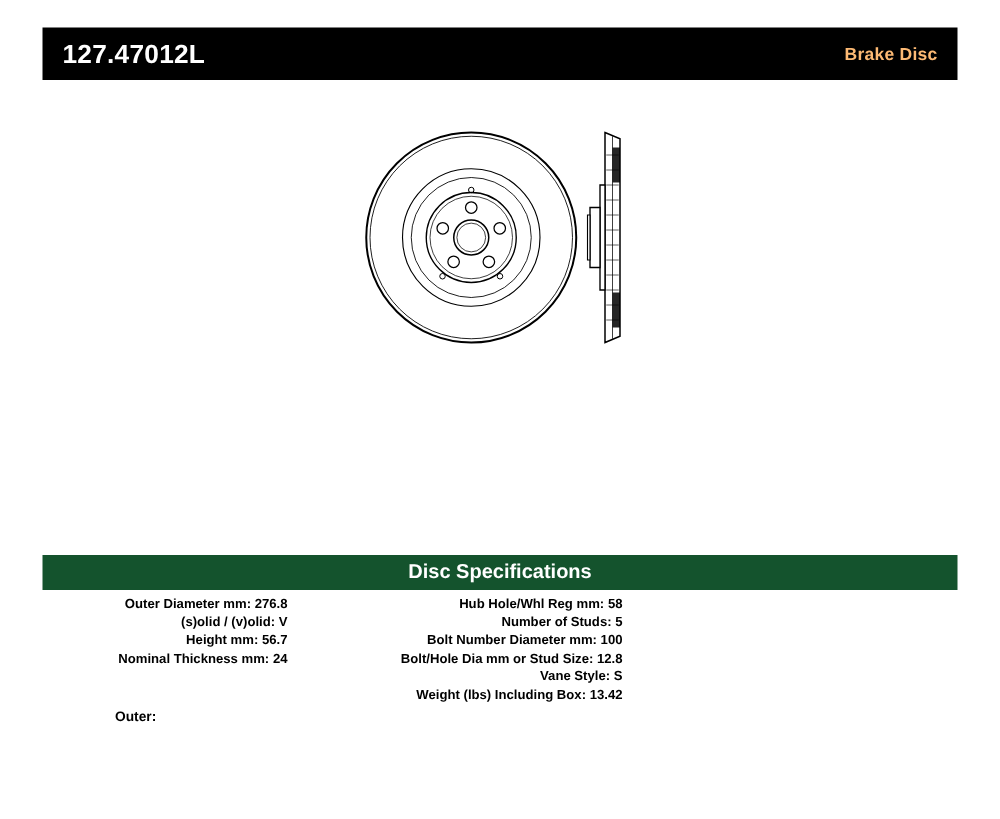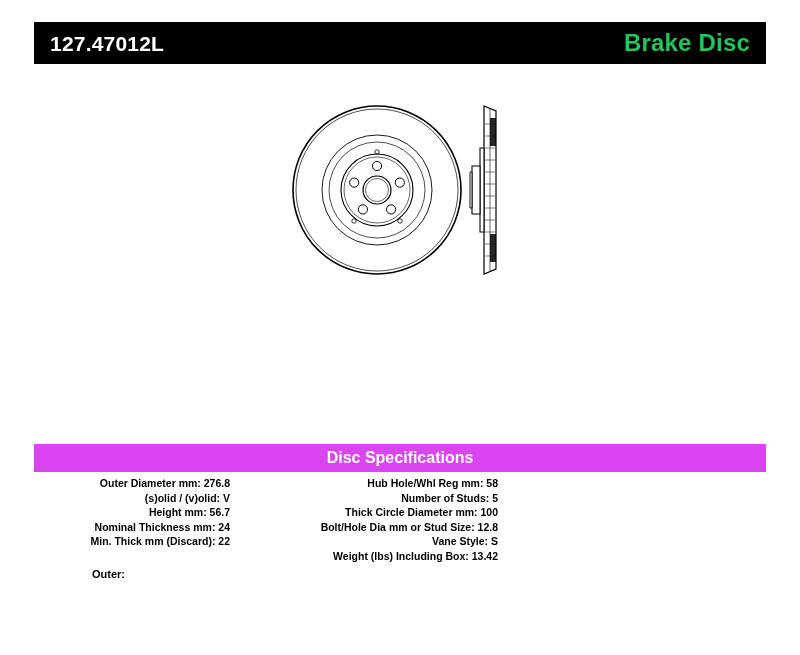--- a/index.html
+++ b/index.html
@@ -31,22 +31,22 @@
     padding: 10px 16px;
   }
   .header-part-number {
     color: #ffffff;
     font-size: 21px;
     font-weight: bold;
     letter-spacing: 0.2px;
     line-height: 1;
   }
   .header-title {
-    color: #22c55e;
-    font-size: 24px;
+    color: #fdba74;
+    font-size: 14px;
     font-weight: bold;
     letter-spacing: 0.2px;
     line-height: 1;
   }
 
   
   .drawing-area {
     position: absolute;
     left: 34px;
     top: 70px;
@@ -59,21 +59,21 @@
     top: 10px;
   }
 
   
   .spec-bar {
     position: absolute;
     left: 34px;
     top: 444px;
     width: 732px;
     height: 28px;
-    background: #d946ef;
+    background: #14532d;
     display: flex;
     align-items: center;
     justify-content: center;
     box-sizing: border-box;
   }
   .spec-bar-title {
     color: #ffffff;
     font-size: 16px;
     font-weight: bold;
     line-height: 1;
@@ -201,27 +201,26 @@
   <div class="spec-bar-title">Disc Specifications</div>
 </div>
 
 <div class="spec-columns">
 
   <div class="spec-col spec-col-left">
     <div class="spec-line">Outer Diameter mm: 276.8</div>
     <div class="spec-line">(s)olid / (v)olid: V</div>
     <div class="spec-line">Height mm: 56.7</div>
     <div class="spec-line">Nominal Thickness mm: 24</div>
-    <div class="spec-line">Min. Thick mm (Discard): 22</div>
   </div>
 
   <div class="spec-col spec-col-mid">
     <div class="spec-line">Hub Hole/Whl Reg mm: 58</div>
     <div class="spec-line">Number of Studs: 5</div>
-    <div class="spec-line">Thick Circle Diameter mm: 100</div>
+    <div class="spec-line">Bolt Number Diameter mm: 100</div>
     <div class="spec-line">Bolt/Hole Dia mm or Stud Size: 12.8</div>
     <div class="spec-line">Vane Style: S</div>
     <div class="spec-line">Weight (lbs) Including Box: 13.42</div>
   </div>
 
 </div>
 
 <div class="note-row">
   <span class="note-label">Outer:</span>
   <span class="note-value"></span>

